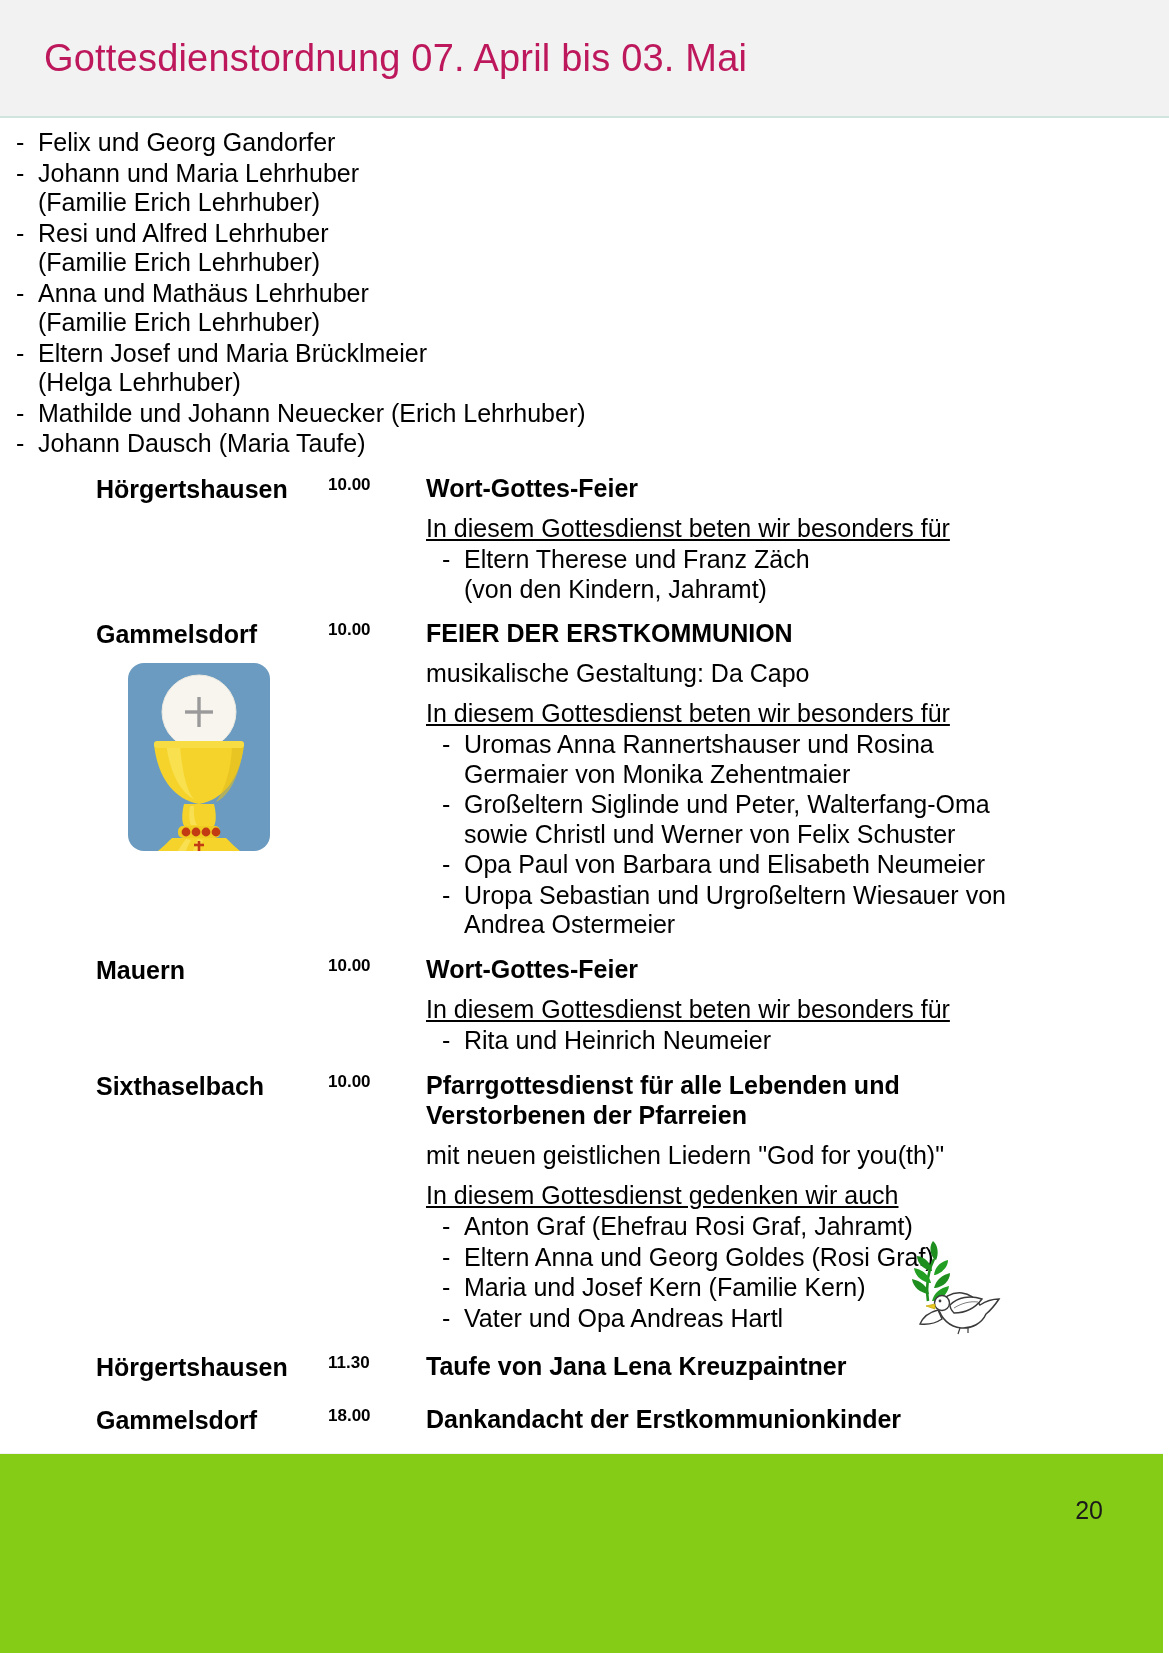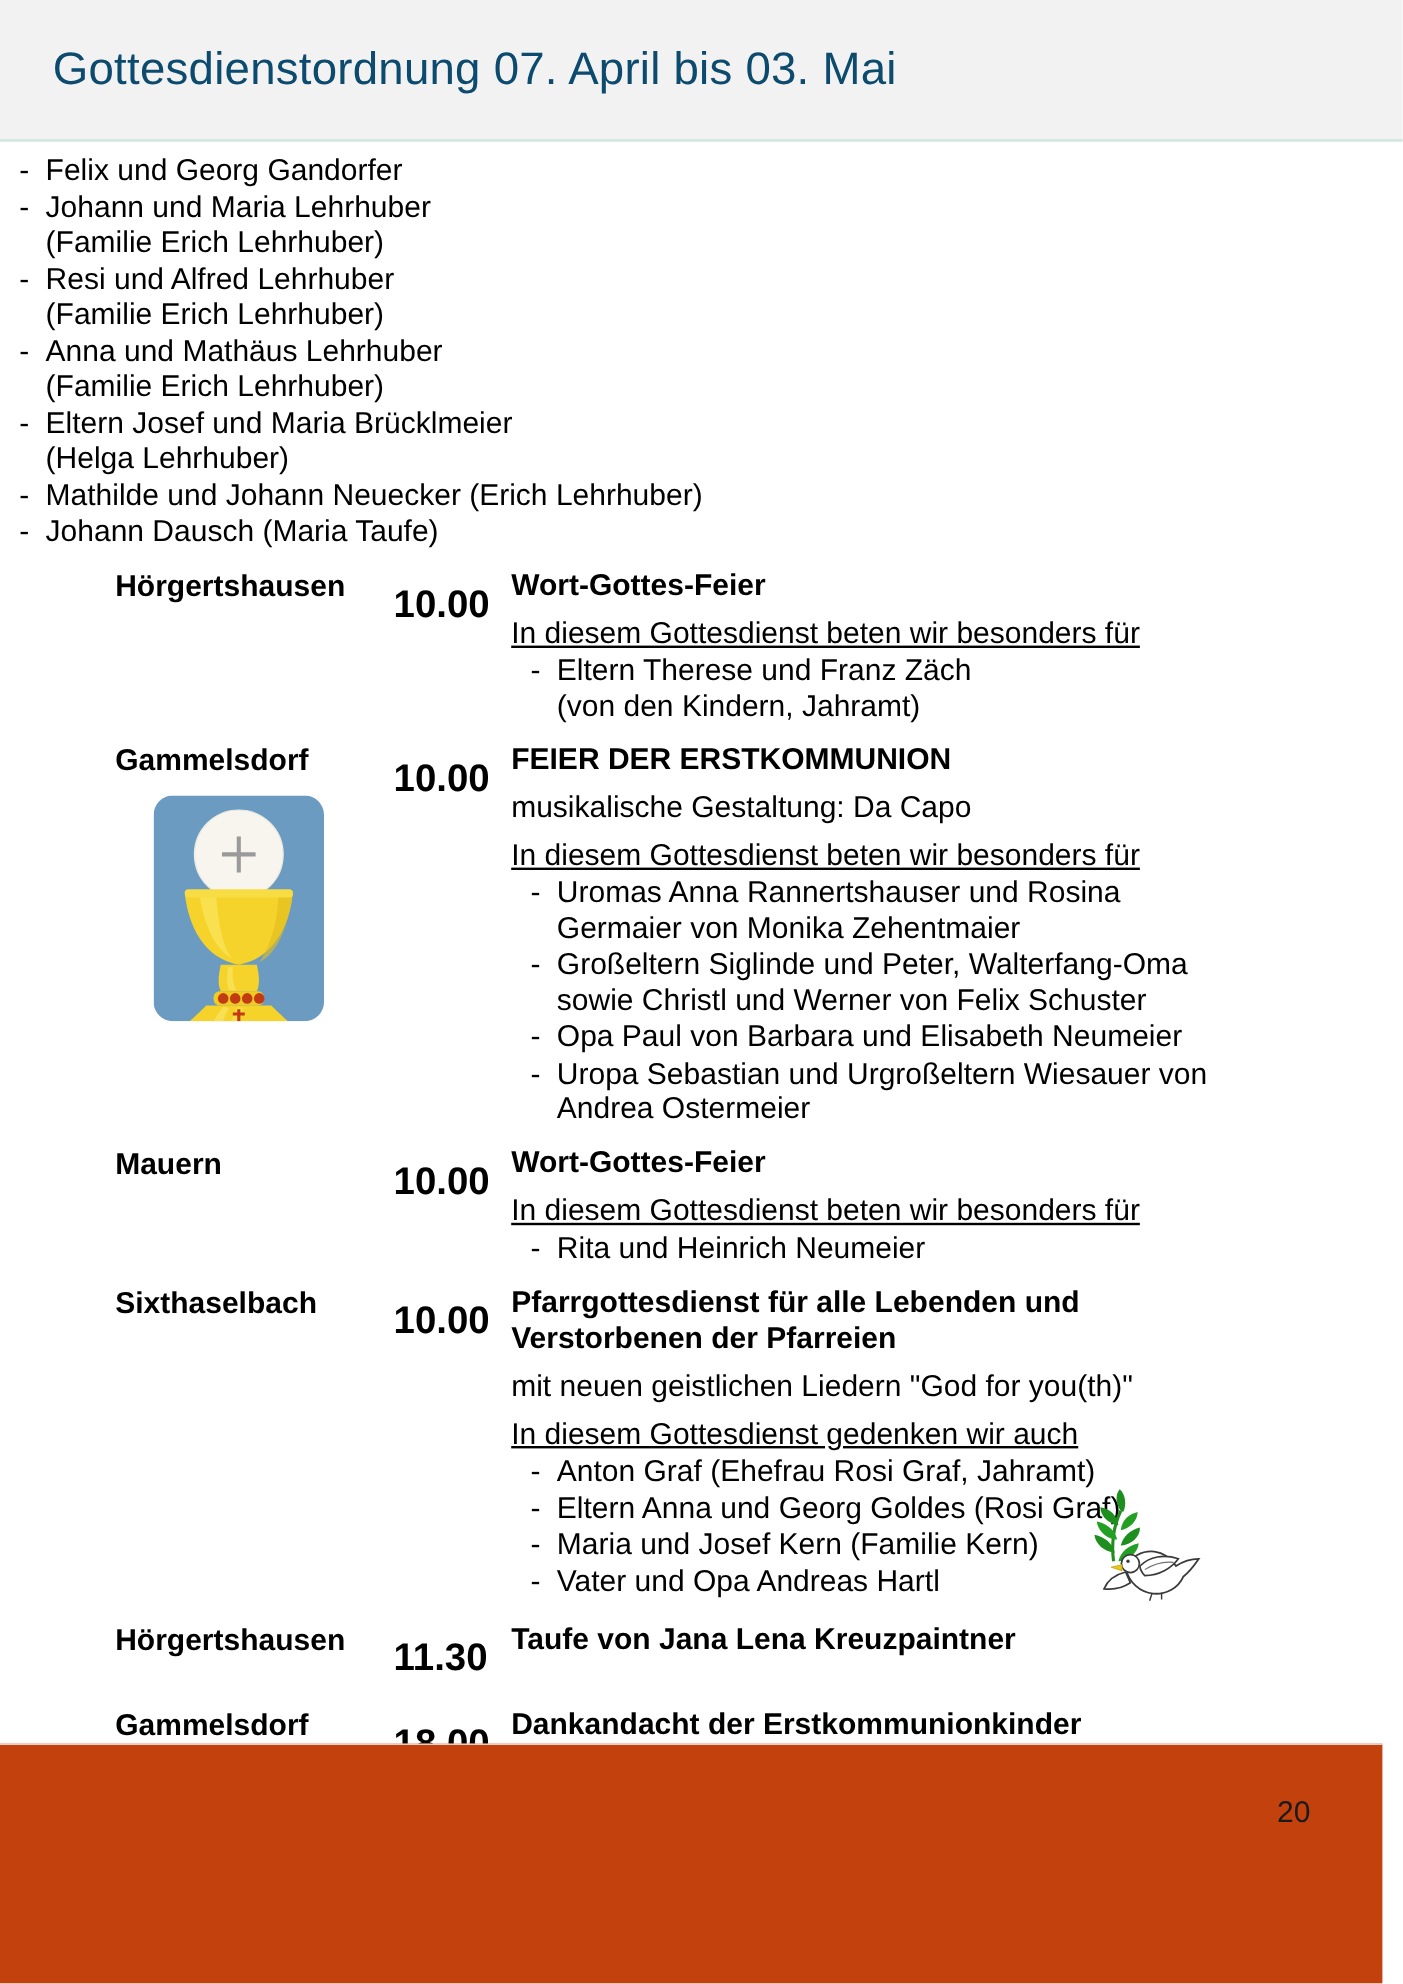--- a/index.html
+++ b/index.html
@@ -19,33 +19,33 @@
     height: 118px;
     background: #f2f2f2;
     border-bottom: 2px solid #cfe5dd;
     display: flex;
     align-items: center;
     padding-left: 44px;
   }
   .page-header .title {
     font-size: 38px;
     font-weight: 400;
-    color: #0c4a6e;
+    color: #be185d;
     letter-spacing: 0.2px;
     white-space: nowrap;
   }
 
   
   .page-footer {
     position: absolute;
     left: 0;
-    right: 17px;
+    right: 6px;
     bottom: 0;
     height: 200px;
-    background: #c2410c;
+    background: #84cc16;
     border-top: 1px solid #f2f2f2;
   }
   .page-footer .page-number {
     position: absolute;
     right: 60px;
     top: 42px;
     font-size: 25px;
     color: #1a1a1a;
   }
 
@@ -62,25 +62,24 @@
     align-items: start;
   }
   .row > .gutter { }
   .row > .place {
     font-size: 25px;
     font-weight: bold;
     white-space: nowrap;
     padding-top: 2px;
   }
   .row > .time {
-    font-size: 32px;
+    font-size: 17px;
     font-weight: bold;
     white-space: nowrap;
     padding-top: 2px;
-    margin-top: 10px;
   }
   .row > .detail { }
 
   .svc-title {
     font-size: 25px;
     font-weight: bold;
     line-height: 1.22;
   }
   .svc-note {
     font-size: 25px;

